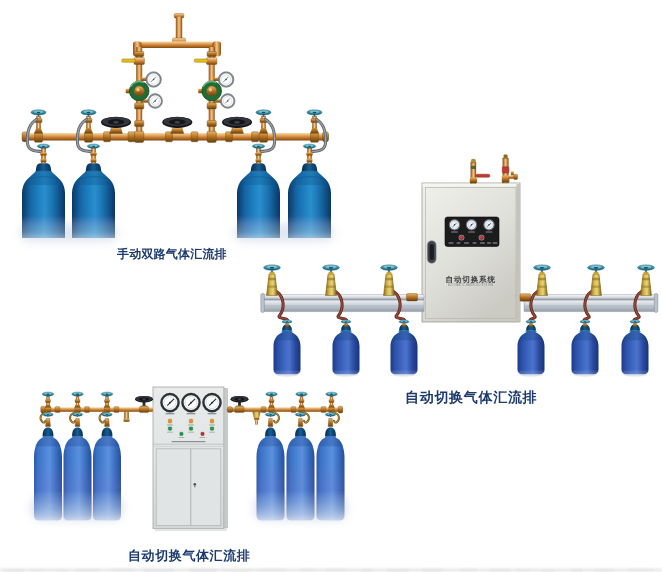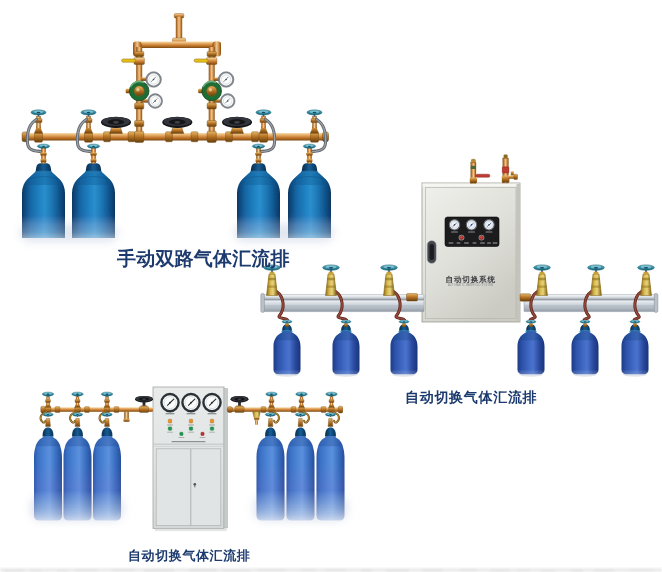--- a/index.html
+++ b/index.html
@@ -5,21 +5,21 @@
   html,body { margin:0; padding:0; }
   body {
     width:662px; height:572px; position:relative; overflow:hidden;
     background:#ffffff;
     font-family:"Liberation Sans", sans-serif;
   }
   .caption {
     position:absolute; color:#1c3a6e; font-weight:bold; white-space:nowrap;
     font-family:"Liberation Sans", sans-serif;
   }
-  #cap1 { left:117px; top:246px; font-size:19px; letter-spacing:0.2px; }
+  #cap1 { left:117px; top:246px; font-size:12px; letter-spacing:0.2px; }
   #cap2 { left:405px; top:389px; font-size:14px; letter-spacing:0.7px; }
   #cap3 { left:128px; top:546.5px; font-size:13px; letter-spacing:0.6px; }
 </style>
 </head>
 <body>
 
 <svg width="662" height="572" viewBox="0 0 662 572" style="position:absolute;left:0;top:0">
 <defs>
  <linearGradient id="brassV" x1="0" y1="0" x2="0" y2="1">
   <stop offset="0" stop-color="#f6ddb0"></stop>

